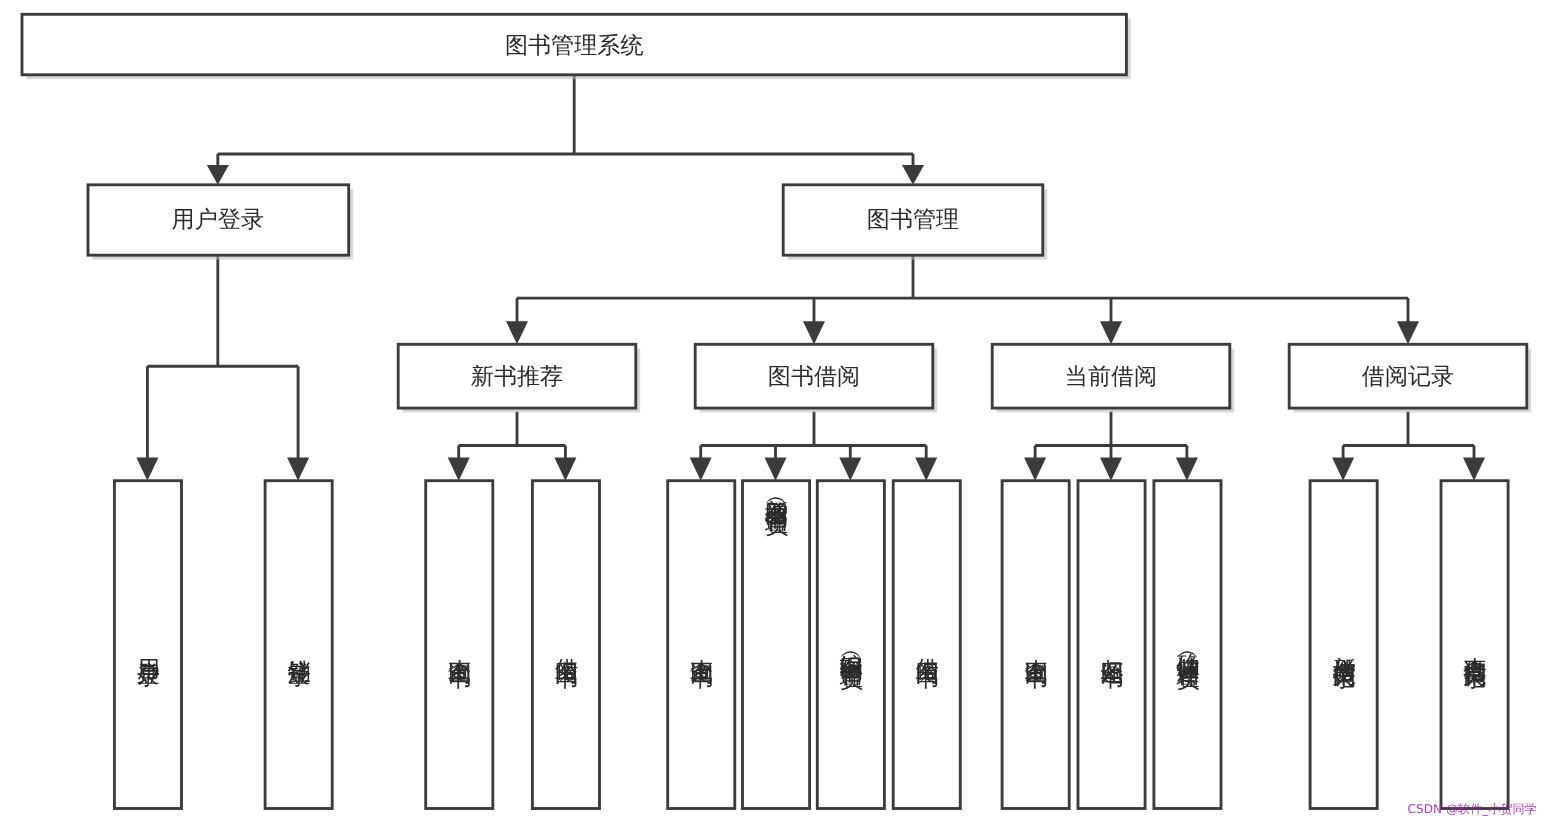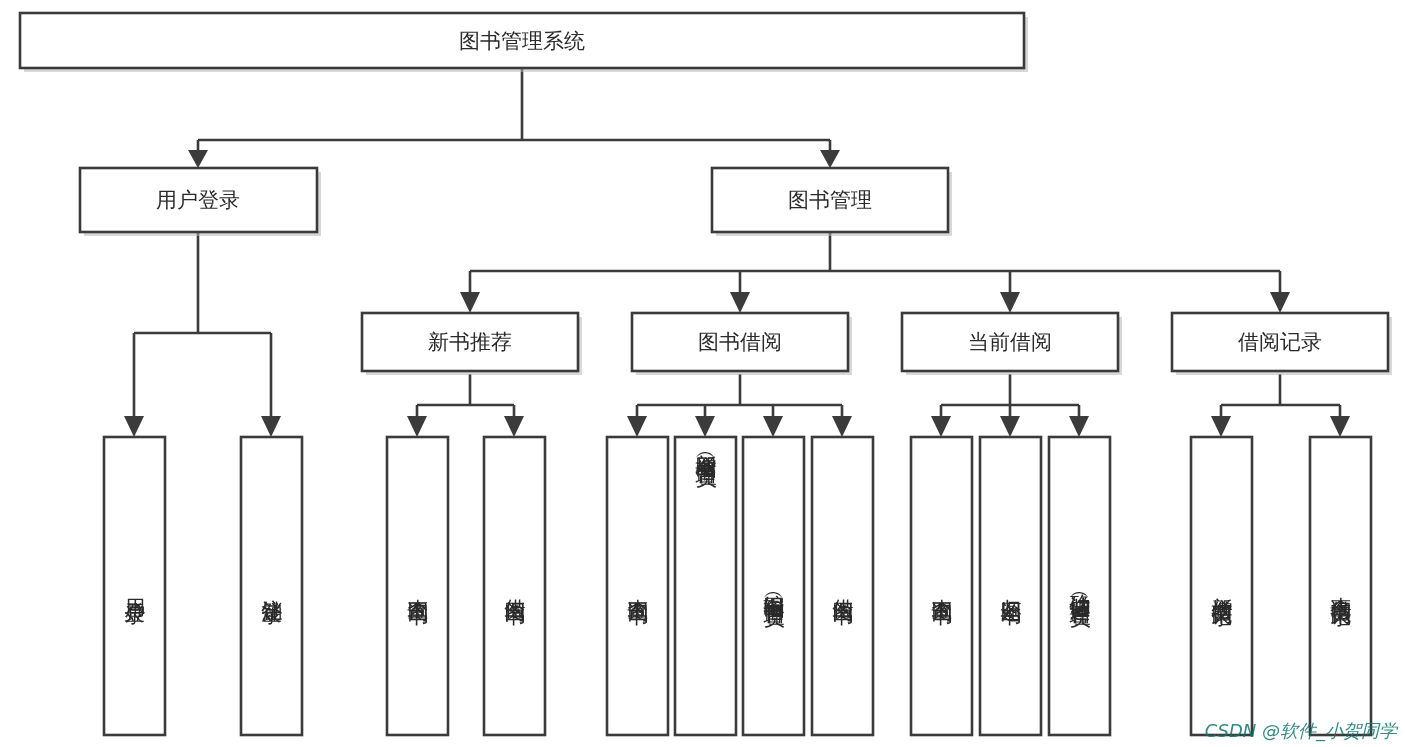--- a/index.html
+++ b/index.html
@@ -63,25 +63,24 @@
     line-height: 1;
     white-space: nowrap;
     text-align: center;
     pointer-events: none;
   }
   #watermark {
     position: absolute;
     right: 8px;
     bottom: 4px;
     font-family: "DejaVu Sans", "Liberation Sans", sans-serif;
-    font-size: 18px;
-    color: #0f766e;
+    font-size: 11px;
+    color: #a21caf;
     opacity: 0.85;
     white-space: nowrap;
-    font-style: italic;
   }
 </style>
 </head>
 <body>
 
 <div id="diagram-root">
 
   <svg id="tree-svg" viewBox="0 0 1405 747">
 
     <g>

